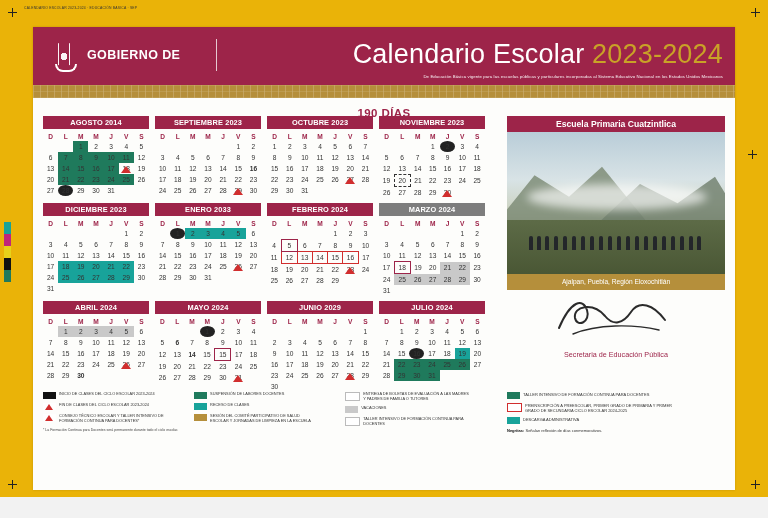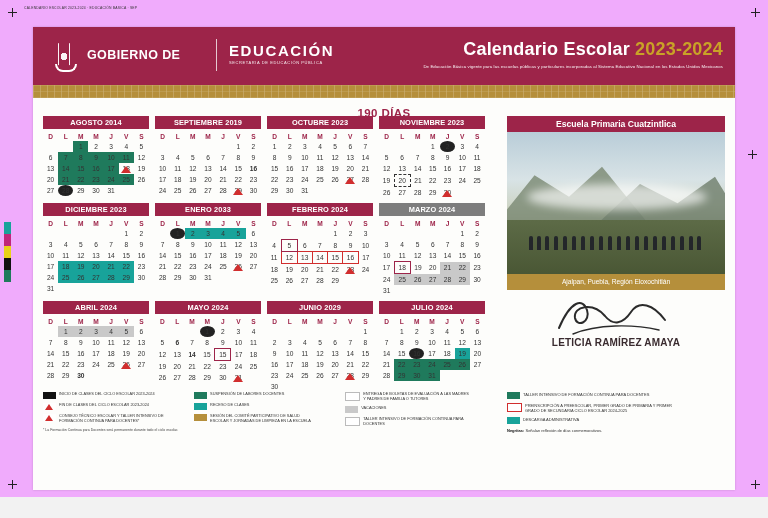--- a/index.html
+++ b/index.html
@@ -1,17 +1,17 @@
 <!DOCTYPE html>
 <html><head>
 <meta charset="utf-8">
 <style>
   html,body{margin:0;padding:0;background:#f2f2f2;}
   body{width:768px;height:518px;overflow:hidden;font-family:"Liberation Sans",sans-serif;}
-  .page{position:relative;width:768px;height:497px;background:#f0abfc;}
+  .page{position:relative;width:768px;height:497px;background:#eab308;}
 
   
   .regmark{position:absolute;width:9px;height:9px;}
   .regmark:before,.regmark:after{content:"";position:absolute;background:#222;}
   .regmark:before{left:4px;top:0;width:1px;height:9px;}
   .regmark:after{top:4px;left:0;height:1px;width:9px;}
 
   .colorbar{position:absolute;left:4px;top:222px;width:7px;height:60px;}
   .colorbar div{height:12px;width:7px;}
 
@@ -29,21 +29,21 @@
      opacity:.95;border-radius:50% 50% 45% 45%;}
   .eagle:after{content:"";position:absolute;left:8px;top:27px;width:18px;height:6px;border-radius:0 0 9px 9px;border-bottom:2px solid #fff;border-left:2px solid #fff;border-right:2px solid #fff;}
   .gobtxt{margin-left:6px;line-height:1;}
   .gobtxt .g1{font-size:12.5px;letter-spacing:.4px;font-weight:bold;}
   .gobtxt .g2{font-size:19px;font-weight:bold;letter-spacing:.5px;margin-top:1px;}
   .vdiv{position:absolute;left:183px;top:12px;width:1px;height:32px;background:rgba(255,255,255,.75);}
   .edu{position:absolute;left:196px;top:16px;line-height:1;}
   .edu .e1{font-size:15px;font-weight:bold;letter-spacing:1.6px;}
   .edu .e2{font-size:4px;letter-spacing:.6px;margin-top:3px;opacity:.9;}
   .titleblock{position:absolute;right:12px;top:12px;text-align:right;}
-  .titleblock .t1{font-size:18px;font-weight:bold;letter-spacing:.2px;}
+  .titleblock .t1{font-size:27px;font-weight:normal;letter-spacing:.2px;}
   .titleblock .t1 .yr{color:#c9a227;}
   .titleblock .t2{font-size:4.3px;margin-top:4px;opacity:.95;letter-spacing:.1px;}
 
   .goldbar{height:13px;background:#b58f3b;position:relative;overflow:hidden;}
   .goldbar .pattern{position:absolute;inset:0;opacity:.30;background:
     repeating-linear-gradient(90deg, rgba(255,255,255,.6) 0 1px, transparent 1px 7px),
     repeating-linear-gradient(0deg, rgba(255,255,255,.35) 0 1px, transparent 1px 6px);}
 
   .dias{height:18px;background:#fdfdfb;text-align:center;}
   .dias span{display:inline-block;margin-top:9px;font-size:11.5px;font-weight:bold;color:#9d2449;letter-spacing:.4px;}
@@ -130,24 +130,20 @@
   <div class="sheet">
 
     <div class="header">
       <div class="logo">
         <div class="eagle"></div>
         <div class="gobtxt">
           <div class="g1">GOBIERNO DE</div>
         </div>
       </div>
       <div class="vdiv"></div>
-      <div class="edu">
-        <div class="e1">EDUCACIÓN</div>
-        <div class="e2">SECRETARÍA DE EDUCACIÓN PÚBLICA</div>
-      </div>
       <div class="titleblock">
         <div class="t1"><span>Calendario Escolar</span> <span class="yr">2023-2024</span></div>
         <div class="t2">De Educación Básica vigente para las escuelas públicas y particulares incorporadas al Sistema Educativo Nacional en los Estados Unidos Mexicanos</div>
       </div>
     </div>
 
     <div class="goldbar">
         <div class="pattern"></div>
       </div>
 
@@ -213,21 +209,21 @@
                     <td>29</td>
                     <td>30</td>
                     <td>31</td>
                     <td></td>
                     <td></td>
                   </tr>
             </tbody>
               </table>
           </div>
           <div class="month">
-            <div class="mname">SEPTIEMBRE 2019</div>
+            <div class="mname">SEPTIEMBRE 2023</div>
             <table class="cal">
                 <tbody>
                   <tr>
                     <td class="hd">D</td>
                     <td class="hd">L</td>
                     <td class="hd">M</td>
                     <td class="hd">M</td>
                     <td class="hd">J</td>
                     <td class="hd">V</td>
                     <td class="hd">S</td>
@@ -956,21 +952,21 @@
               <i style="left:164px"></i>
               <i style="left:172px"></i>
           </div>
           <div class="caption">Ajalpan, Puebla, Región Eloxochitlán</div>
         </div>
         <div class="sign">
           <svg width="120" height="44" viewBox="0 0 120 44">
             <path d="M6 34 C18 6, 30 4, 34 16 C38 28, 24 34, 22 24 C20 12, 40 8, 52 22 C60 32, 70 30, 78 18 C86 6, 100 10, 112 26" fill="none" stroke="#2b2b2b" stroke-width="2" stroke-linecap="round"></path>
             <path d="M20 40 C44 30, 80 30, 106 36" fill="none" stroke="#2b2b2b" stroke-width="1.4" stroke-linecap="round"></path>
           </svg>
-          <div class="signname">LETICIA RAMÍREZ AMAYA</div>
+          <div class="signrole">Secretaria de Educación Pública</div>
         </div>
       </div>
 
       <div class="legend">
         <div class="legcol" style="width:150px;">
           <div class="legitem">
               <span class="sw black"></span>
               <span class="legtxt">INICIO DE CLASES DEL CICLO ESCOLAR 2023-2024</span>
             </div>
           <div class="legitem">

